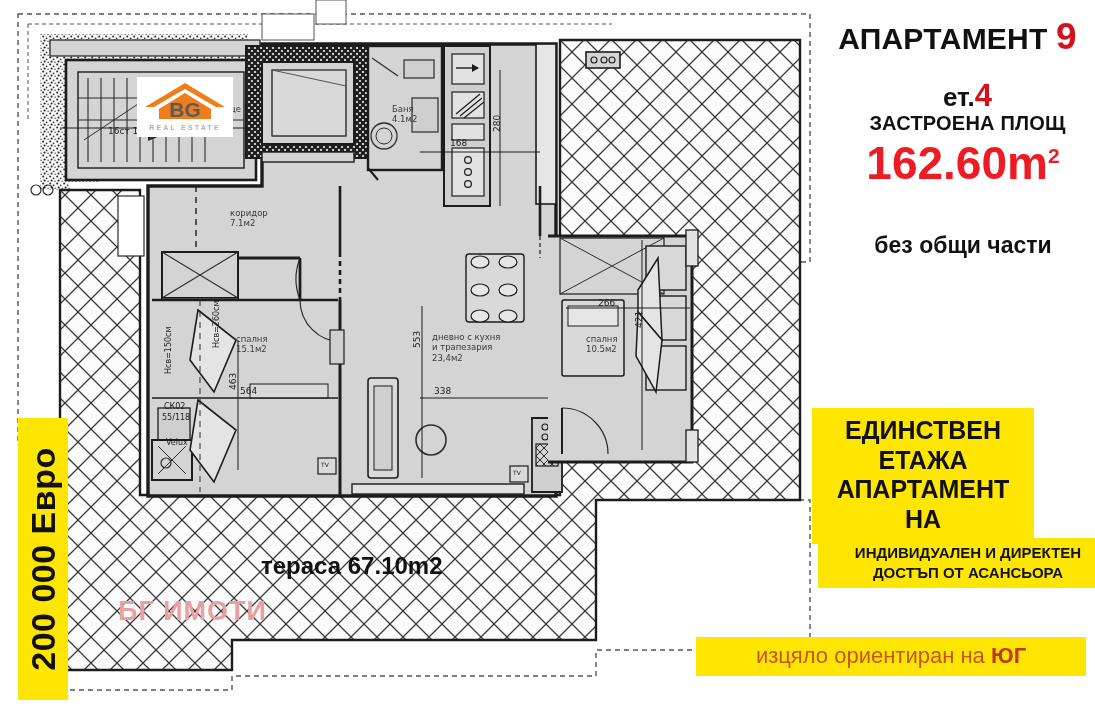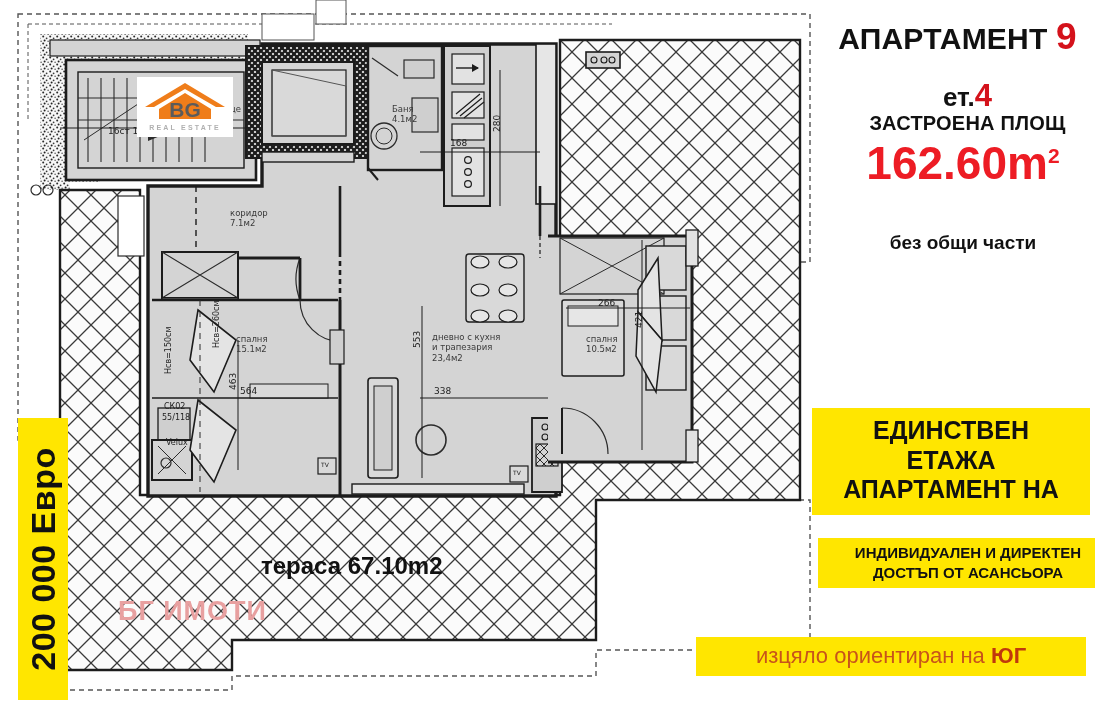--- a/index.html
+++ b/index.html
@@ -22,23 +22,23 @@
   #hdr-fl{left:840px;top:78px;width:255px;font-size:26px;font-weight:bold;color:#111;}
   #hdr-fl .num{color:#d4121b;font-size:31px;}
 
   #hdr-za{left:840px;top:112px;width:255px;font-size:20px;font-weight:bold;color:#111;
           letter-spacing:.2px;}
 
   #hdr-area{left:832px;top:140px;width:262px;font-size:46px;font-weight:bold;
             color:#ed1c24;line-height:1;}
   #hdr-area .sup{font-size:21px;vertical-align:super;color:#ed1c24;}
 
-  #hdr-bez{left:832px;top:232px;width:262px;font-size:19px;font-weight:bold;color:#111;}
-
-  #box-unique{left:812px;top:408px;width:278px;background:#ffe600;
+  #hdr-bez{left:832px;top:232px;width:262px;font-size:23px;font-weight:bold;color:#111;}
+
+  #box-unique{left:812px;top:408px;width:222px;background:#ffe600;
               font-size:25px;font-weight:bold;color:#111;line-height:1.18;
               padding:8px 4px 10px;box-sizing:border-box;}
 
   #box-access{left:818px;top:538px;width:300px;background:#ffe600;
               font-size:15px;font-weight:bold;color:#111;line-height:1.3;
               padding:5px 3px 6px;box-sizing:border-box;}
 
   #box-south{left:696px;top:637px;width:390px;background:#ffe600;
              font-size:22px;color:#c8541a;padding:6px 4px 7px;box-sizing:border-box;
              font-weight:normal;}

